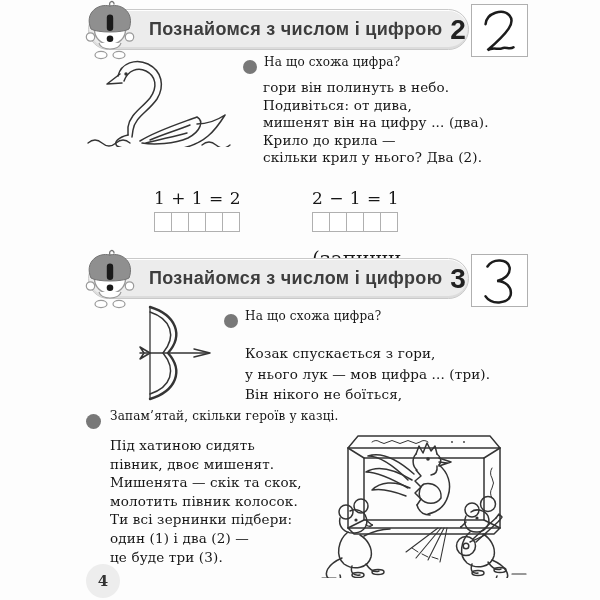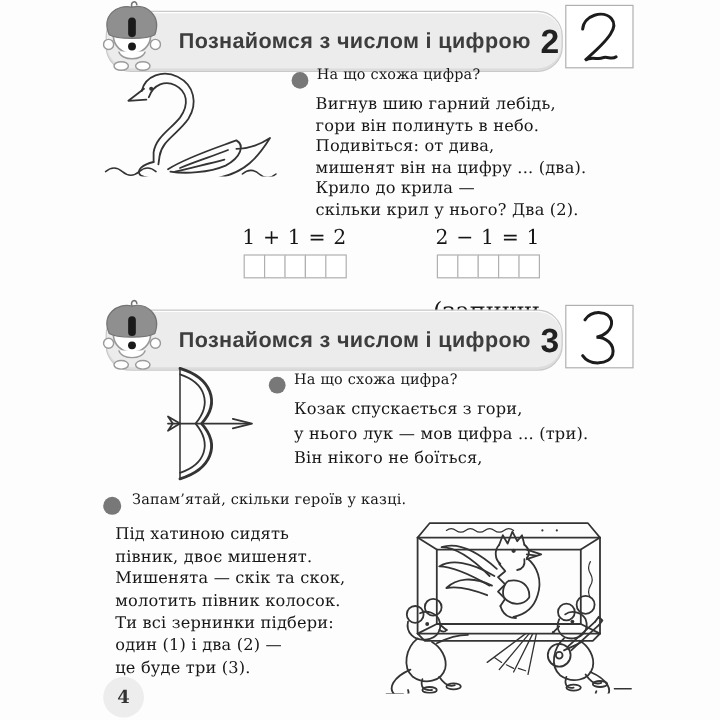--- a/index.html
+++ b/index.html
@@ -7,21 +7,21 @@
     --ink:#161616; --bullet:#787878; --box_border:#b0b0b0; --art:#343434;
     --pagenum_bg:#ededed; --mascot_hair:#8f8f8f; --mascot_ink:#1a1a1a;
   }
   html,body{margin:0;padding:0}
   .page{position:relative;width:600px;height:600px;background:var(--page_bg);overflow:hidden;
         font-family:"DejaVu Serif",serif;color:var(--ink)}
   svg{display:block}
   .art{stroke:var(--art);fill:none;stroke-width:1.5;stroke-linecap:round;stroke-linejoin:round}
 
   
-  .pill{position:absolute;left:88px;width:381px;height:51px;border-radius:21px;
+  .pill{position:absolute;left:88px;width:381px;height:41px;border-radius:21px;
         background:var(--pill_bg);border:1.5px solid var(--pill_border);box-sizing:border-box;
         display:flex;align-items:center;padding-left:60px;
         box-shadow:inset 0 1px 0 #ffffff, inset 0 -2px 0 #dcdcdc}
   .p2{top:9px}.p3{top:258px}
   .pill-title{font:700 18px "Liberation Sans",sans-serif;color:var(--header_ink);letter-spacing:.3px;white-space:nowrap}
   .pill-digit{font:700 28px "Liberation Sans",sans-serif;color:#212121;margin-left:8px;line-height:1}
   .mascot{position:absolute;width:62px;height:60px;left:79px}
   .m2{top:0}.m3{top:249px}
   .dbox{position:absolute;left:471px;width:57px;height:53px;background:#fff;border:1.5px solid var(--box_border);box-sizing:border-box}
   .d2{top:4px}.d3{top:254px}
@@ -29,21 +29,21 @@
 
   
   .bullet{position:absolute;width:14px;height:14px;border-radius:50%;background:var(--bullet)}
   .q-title{position:absolute;font-size:12px;letter-spacing:.2px;white-space:nowrap}
   .poem{position:absolute;font-size:13.5px;line-height:17.5px;letter-spacing:.15px;white-space:nowrap}
   .poem3{line-height:20.5px}
   .rlines{line-height:18.6px;font-size:13.5px}
   .b{font-weight:normal}.i{}
 
   
-  .math{position:absolute;text-align:right}
+  .math{position:absolute;text-align:left}
   .math-left{left:154px;top:188px;width:135px}
   .math-right{left:312px;top:188px;width:138px}
   .expr{font-size:17px;letter-spacing:.5px;font-weight:500}
   .cells{display:inline-flex;margin-top:4px}
   .cell{width:18px;height:20px;border:1px solid var(--box_border);background:#fff;margin-left:-1px;box-sizing:border-box}
   .cell:first-child{margin-left:0}
   .caption{font-size:20px;margin-top:11px}
 
   
   .swan{position:absolute;left:84px;top:55px;width:150px;height:92px}
@@ -97,21 +97,20 @@
     <path d="M56 86 C72 76 94 69 113 62 C120 66 117 76 104 83 C90 89 70 90 58 88"></path>
     <path d="M66 85 C80 79 94 75 106 70"></path>
     <path d="M62 88 C78 84 92 81 103 78"></path>
     <path d="M4 88 q7 -6 14 0 q7 6 14 0 q7 -6 14 0" stroke-width="1.3"></path>
     <path d="M118 90 q7 -6 14 0 q7 6 14 0" stroke-width="1.3"></path>
   </svg>
 
   <span class="bullet" style="left:243px;top:60px"></span>
   <div class="q-title" style="left:264px;top:55px">На що схожа цифра?</div>
   <div class="poem" style="left:263px;top:79px">
-      <div><span>Вигнув шию гарний лебідь,</span></div>
       <div><span>гори він полинуть в небо.</span></div>
       <div><span>Подивіться: от дива,</span></div>
       <div><span>мишенят він на цифру ... </span><span class="i">(два)</span><span>.</span></div>
       <div><span>Крило до крила —</span></div>
       <div><span>скільки крил у нього? </span><span class="b">Два</span><span> </span><span class="i">(2)</span><span>.</span></div>
     </div>
 
   <div class="math math-left">
     <div class="expr">1 + 1 = 2</div>
     <div class="cells">
@@ -151,29 +150,29 @@
     <path d="M20 4 L20 96" stroke-width="1.3"></path>
     <path d="M20 4 C46 12 54 32 38 50 C54 68 46 88 20 96" stroke-width="2.4"></path>
     <path d="M20 9 C41 16 47 33 33 50 C47 67 41 84 20 91" stroke-width="1.5"></path>
     <path d="M10 50 L78 50" stroke-width="1.5"></path>
     <path d="M64 46 L80 50 L64 54"></path>
     <path d="M20 50 L10 44 L14 50 L10 56 Z"></path>
   </svg>
 
   <span class="bullet" style="left:224px;top:314px"></span>
   <div class="q-title" style="left:245px;top:309px">На що схожа цифра?</div>
-  <div class="poem poem3" style="left:245px;top:331px">
+  <div class="poem poem3" style="left:245px;top:343px">
       <div><span>Козак спускається з гори,</span></div>
       <div><span>у нього лук — мов цифра ... </span><span class="i">(три)</span><span>.</span></div>
       <div><span>Він нікого не боїться,</span></div>
     </div>
 
   <span class="bullet" style="left:86px;top:414px;width:15px;height:15px"></span>
   <div class="q-title" style="left:110px;top:409px">Запам’ятай, скільки героїв у казці.</div>
-  <div class="poem rlines" style="left:96px;top:436px">
+  <div class="poem rlines" style="left:110px;top:436px">
       <div><span>Під хатиною сидять</span></div>
       <div><span>півник, двоє мишенят.</span></div>
       <div><span>Мишенята — скік та скок,</span></div>
       <div><span>молотить півник колосок.</span></div>
       <div><span>Ти всі зернинки підбери:</span></div>
       <div><span class="b">один</span><span> </span><span class="i">(1)</span><span> і </span><span class="b">два</span><span> </span><span class="i">(2)</span><span> —</span></div>
       <div><span>це буде </span><span class="b">три</span><span> </span><span class="i">(3)</span><span>.</span></div>
     </div>
 
   <svg class="tale art" viewBox="0 0 208 150">

